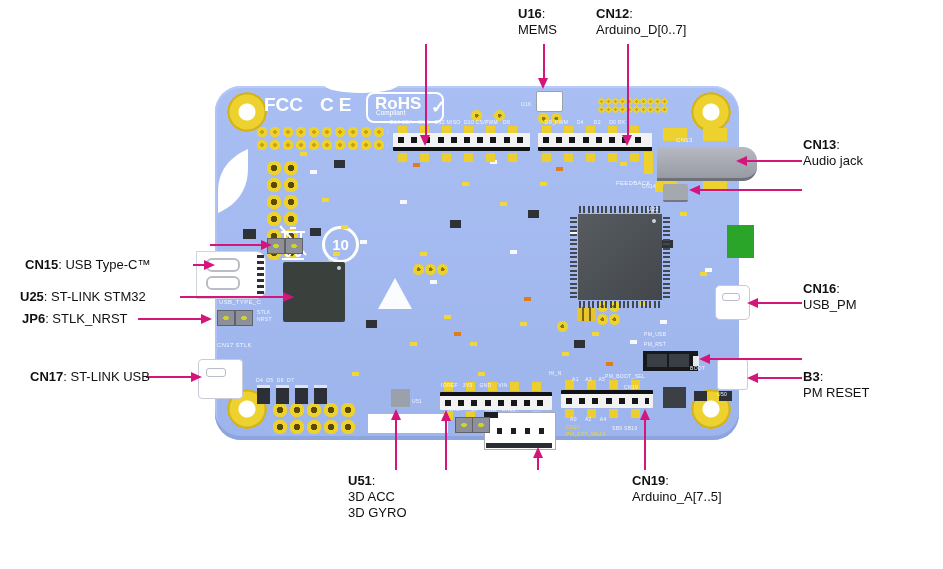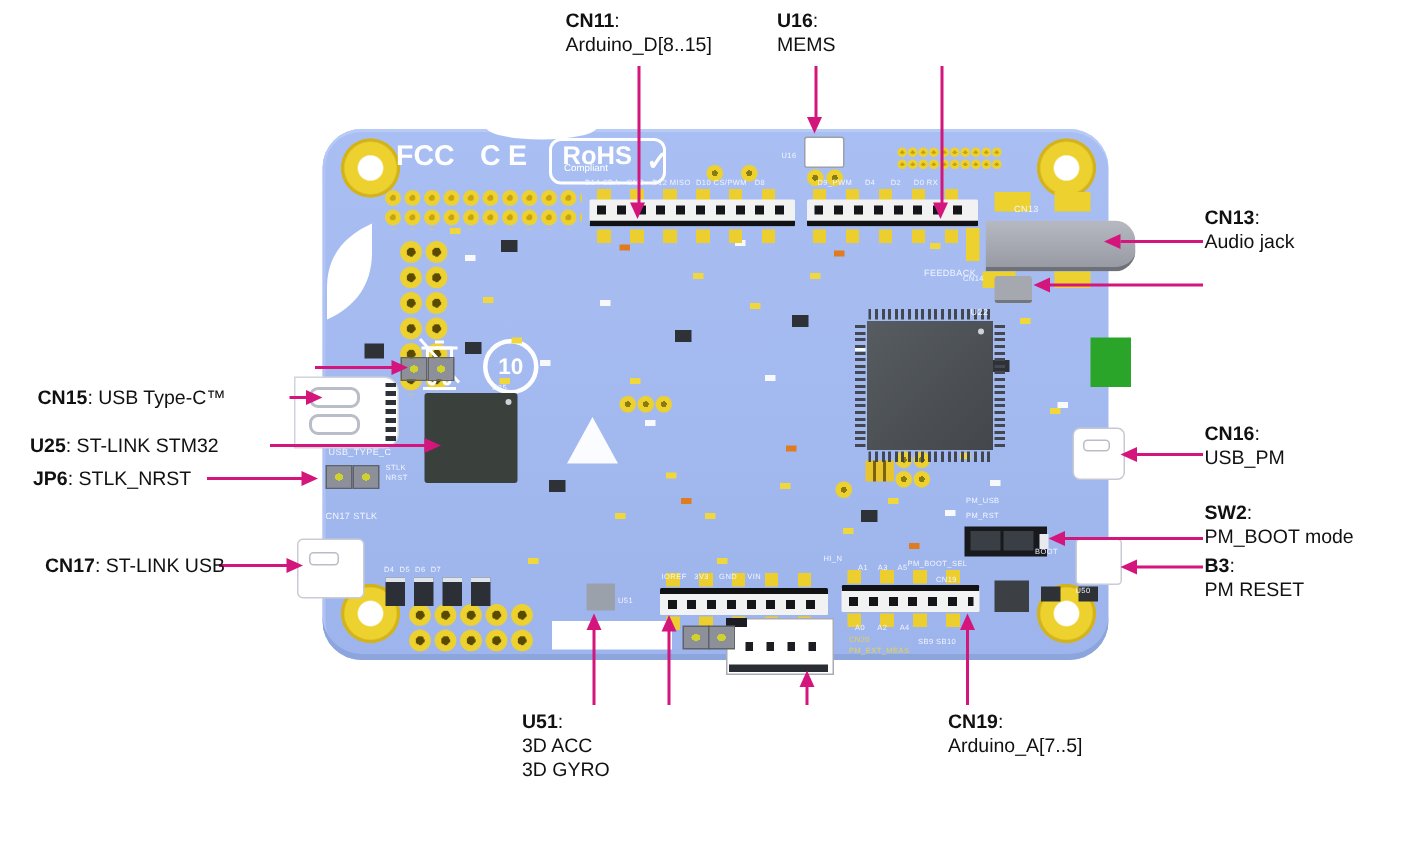--- a/index.html
+++ b/index.html
@@ -276,28 +276,28 @@
 
   <div class="vline" style="left:395px;top:419px;height:51px"></div>
   <div class="ah ah-u" style="left:391px;top:409px"></div>
   <div class="vline" style="left:445px;top:420px;height:50px"></div>
   <div class="ah ah-u" style="left:441px;top:410px"></div>
   <div class="vline" style="left:537px;top:457px;height:13px"></div>
   <div class="ah ah-u" style="left:533px;top:447px"></div>
   <div class="vline" style="left:644px;top:419px;height:51px"></div>
   <div class="ah ah-u" style="left:640px;top:409px"></div>
 
-  <div class="callout" style="left:377px;top:6px">
-    <div><span class="b">CN11</span><span>:</span></div>
-    <div>Arduino_D[8..15]</div>
-  </div>
   <div class="callout" style="left:518px;top:6px">
     <div><span class="b">U16</span><span>:</span></div>
     <div>MEMS</div>
   </div>
+  <div class="callout" style="left:596px;top:6px">
+    <div><span class="b">CN12</span><span>:</span></div>
+    <div>Arduino_D[0..7]</div>
+  </div>
 
   <div class="callout" style="left:25px;top:257px">
     <span class="b">CN15</span><span>: USB Type-C™</span>
   </div>
   <div class="callout" style="left:20px;top:289px">
     <span class="b">U25</span><span>: ST-LINK STM32</span>
   </div>
   <div class="callout" style="left:22px;top:311px">
     <span class="b">JP6</span><span>: STLK_NRST</span>
   </div>
@@ -305,24 +305,20 @@
     <span class="b">CN17</span><span>: ST-LINK USB</span>
   </div>
 
   <div class="callout" style="left:803px;top:137px">
     <div><span class="b">CN13</span><span>:</span></div>
     <div>Audio jack</div>
   </div>
   <div class="callout" style="left:803px;top:281px">
     <div><span class="b">CN16</span><span>:</span></div>
     <div>USB_PM</div>
-  </div>
-  <div class="callout" style="left:803px;top:334px">
-    <div><span class="b">SW2</span><span>:</span></div>
-    <div>PM_BOOT mode</div>
   </div>
   <div class="callout" style="left:803px;top:369px">
     <div><span class="b">B3</span><span>:</span></div>
     <div>PM RESET</div>
   </div>
 
   <div class="callout" style="left:348px;top:473px">
     <div><span class="b">U51</span><span>:</span></div>
     <div>3D ACC</div>
     <div>3D GYRO</div>

